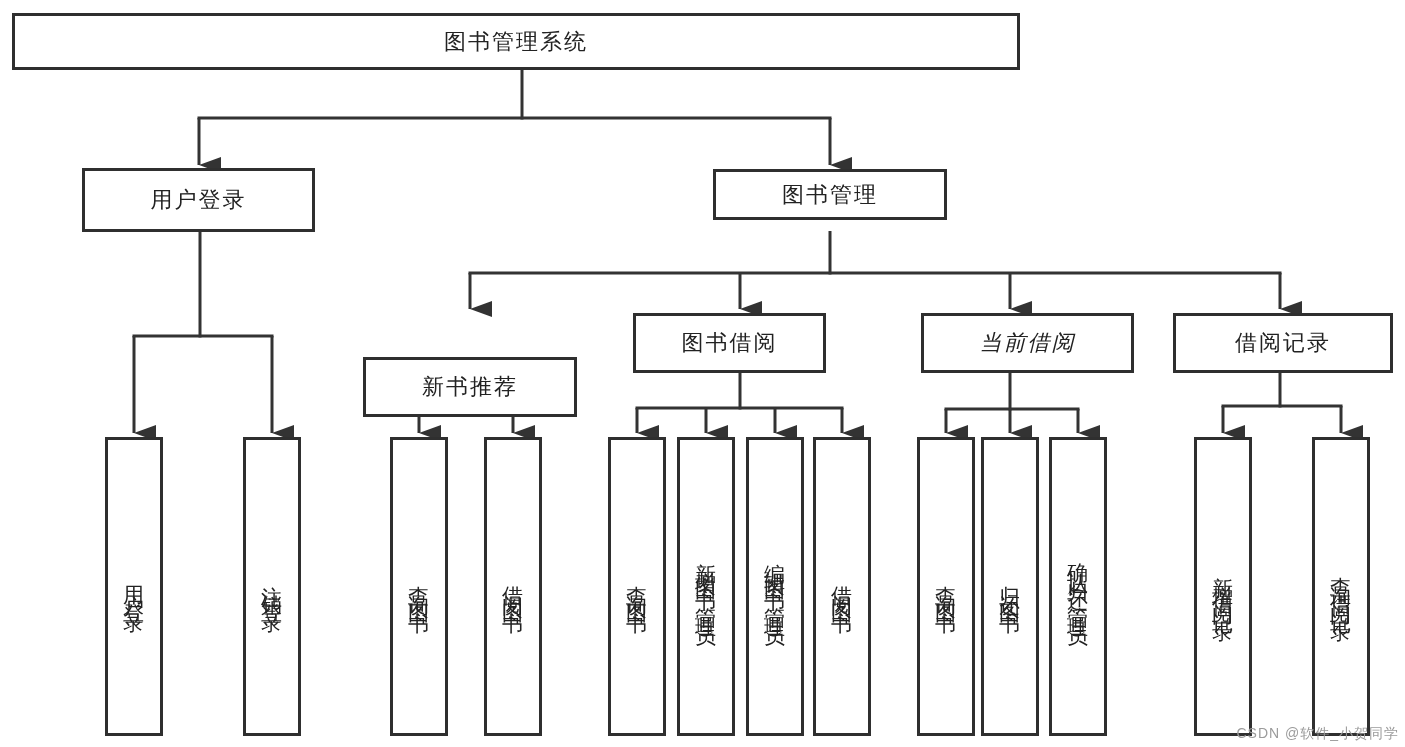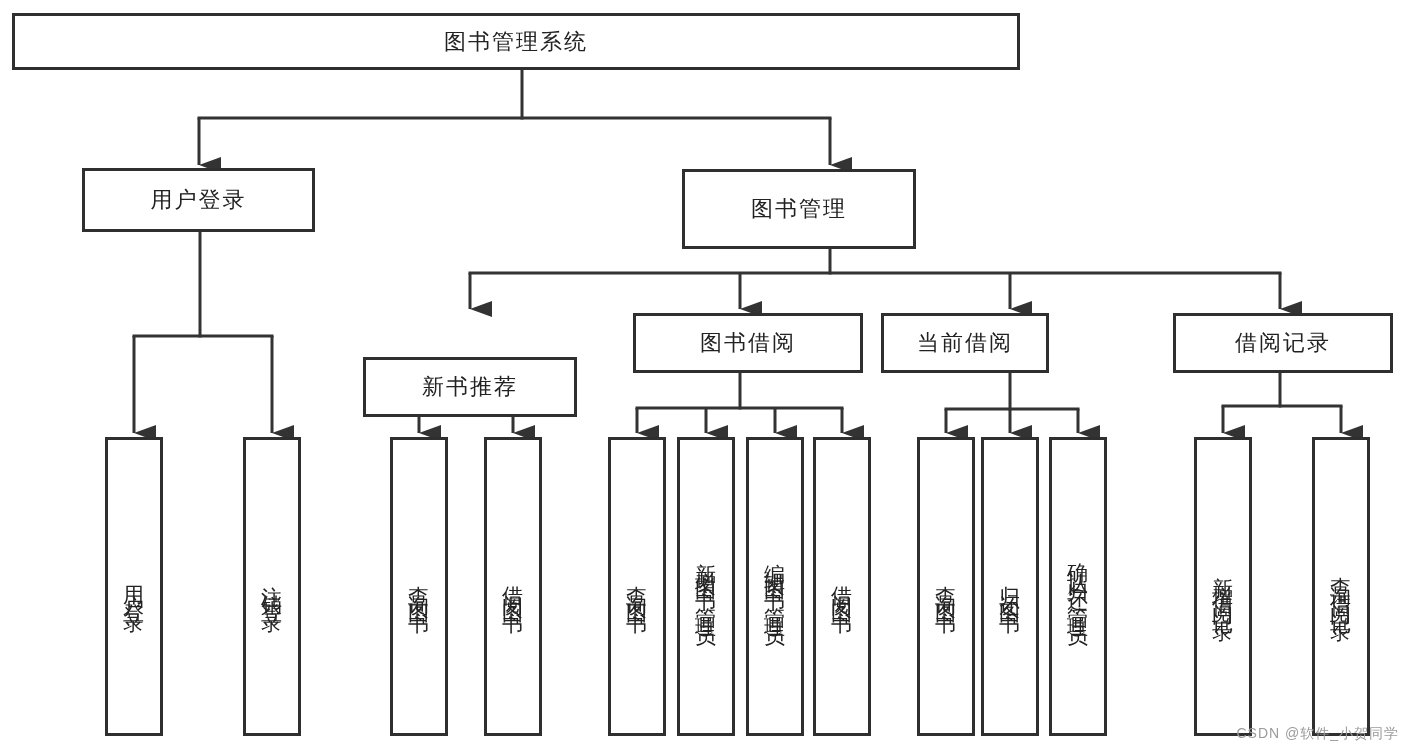--- a/index.html
+++ b/index.html
@@ -18,24 +18,24 @@
   }
   .h{font-size:22px;letter-spacing:2px;white-space:nowrap;}
   .v{
     writing-mode:vertical-rl;text-orientation:mixed;
     font-size:21px;letter-spacing:9px;line-height:1;
     width:58px;top:437px;height:299px;
   }
   
   .n-root{left:12px;top:13px;width:1008px;height:57px;}
   .n-user-login{left:82px;top:168px;width:233px;height:64px;}
-  .n-book-mgmt{left:682px;top:169px;width:234px;height:80px;}
+  .n-book-mgmt{left:713px;top:169px;width:234px;height:51px;}
   .n-new-rec{left:363px;top:313px;width:214px;height:60px;margin-top:44px;}
-  .n-borrow{left:633px;top:313px;width:230px;height:60px;}
-  .n-current{left:881px;top:313px;width:168px;height:60px;}
+  .n-borrow{left:633px;top:313px;width:193px;height:60px;}
+  .n-current{left:921px;top:313px;width:213px;height:60px;font-style:italic;}
   .n-records{left:1173px;top:313px;width:220px;height:60px;}
   .l1a{left:105px}.l1b{left:243px}
   .l2a{left:390px}.l2b{left:484px}
   .l3a{left:608px}.l3b{left:677px}.l3c{left:746px}.l3d{left:813px}
   .l4a{left:917px}.l4b{left:981px}.l4c{left:1049px}
   .l5a{left:1194px}.l5b{left:1312px}
   .wm{
     position:absolute;right:6px;bottom:4px;
     font-size:14px;letter-spacing:1px;color:var(--watermark,#9b9b9b);
     white-space:nowrap;

